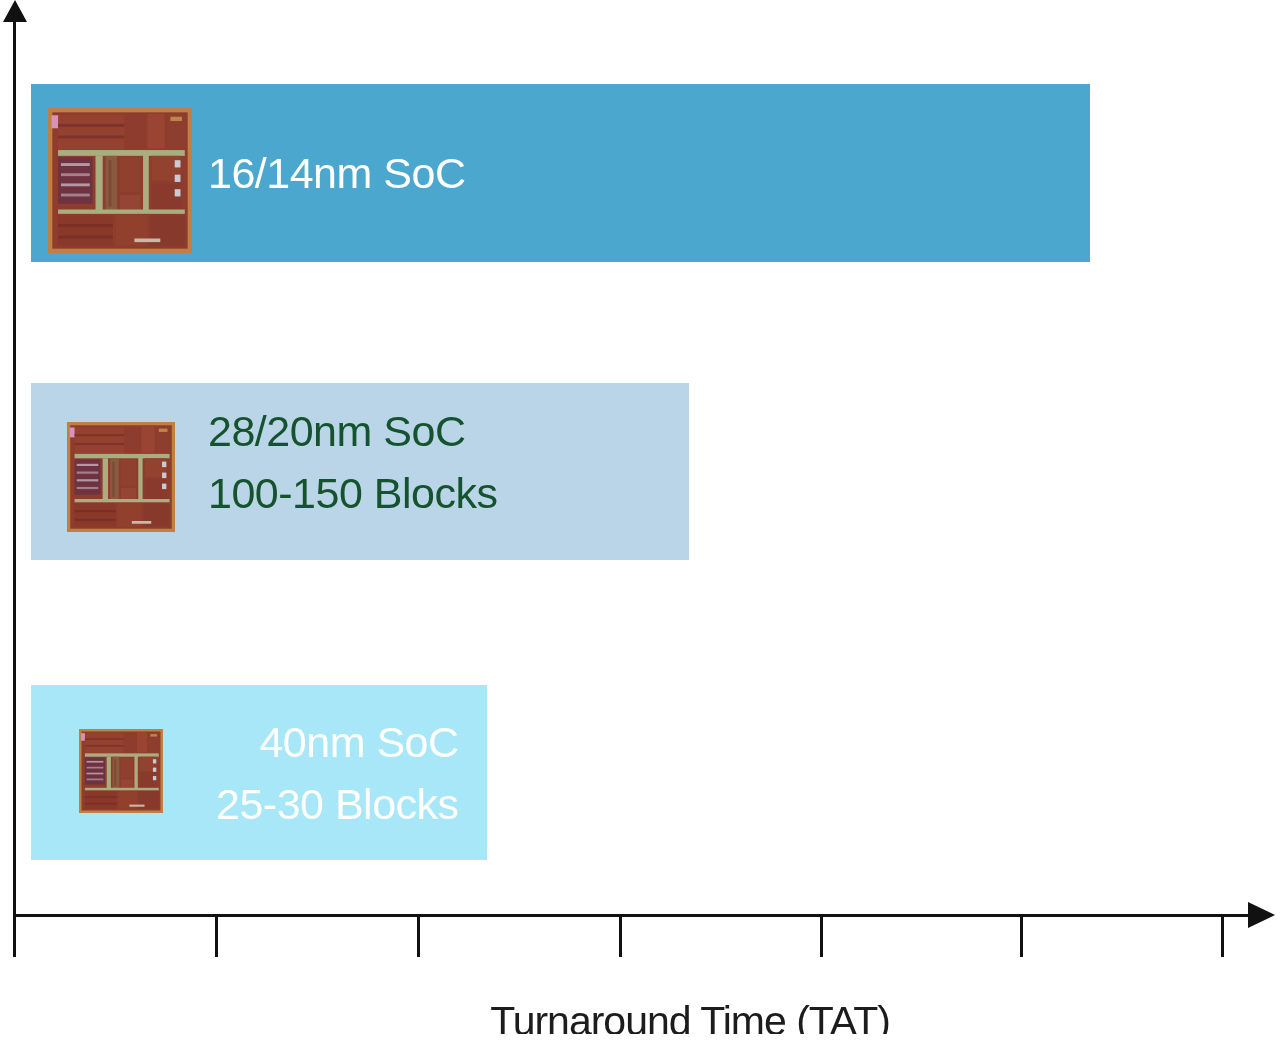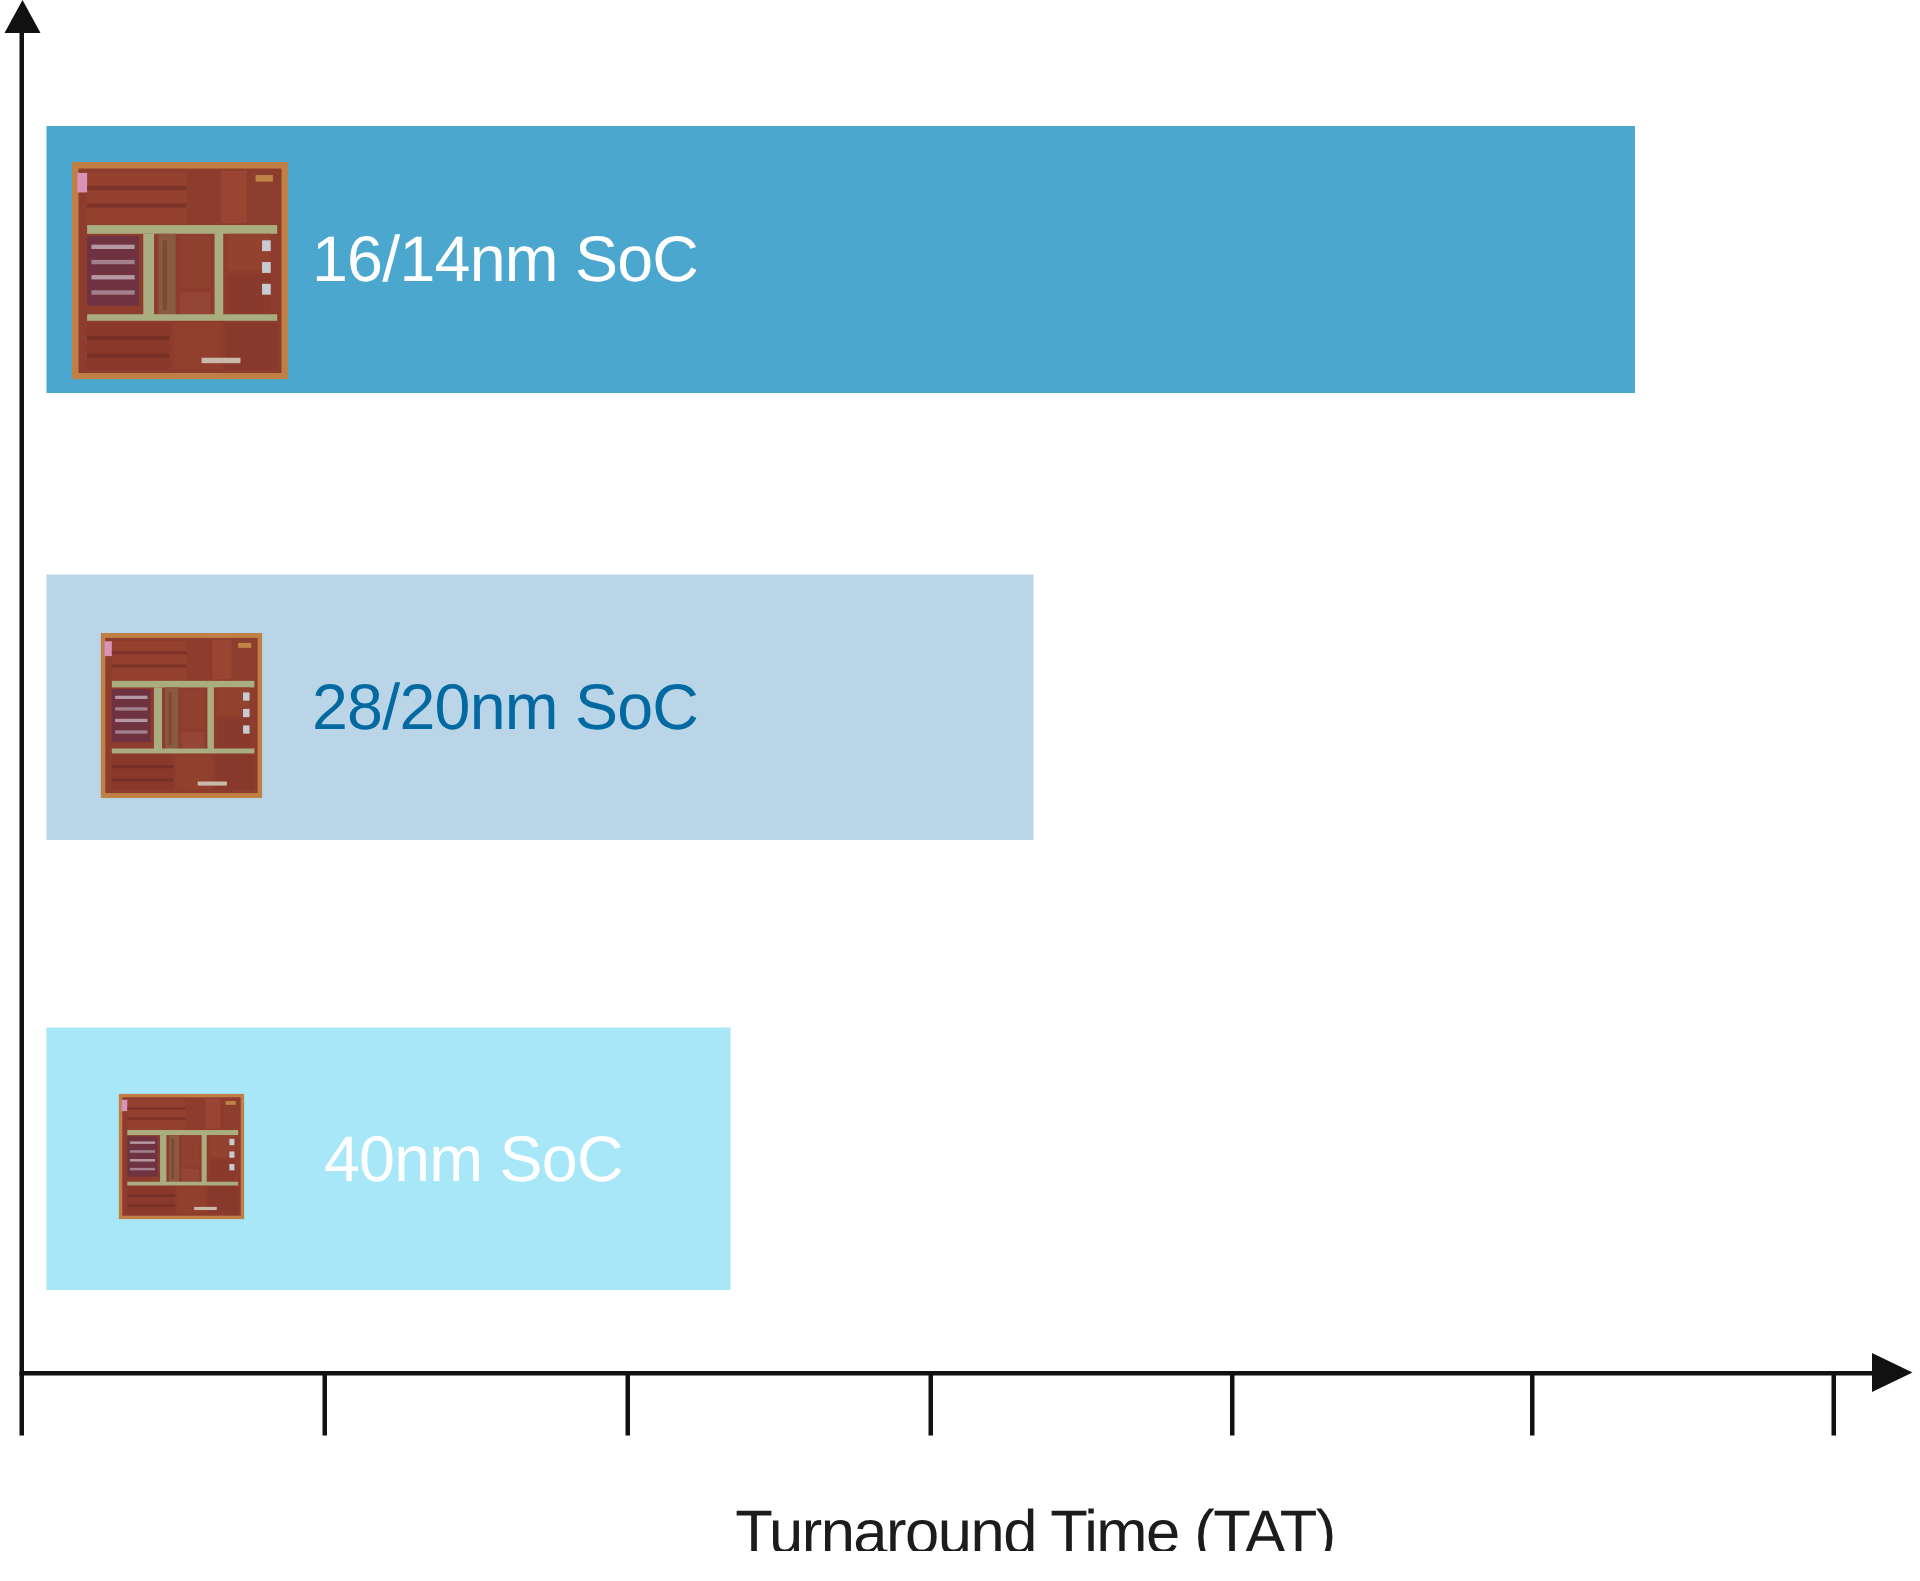--- a/index.html
+++ b/index.html
@@ -105,31 +105,33 @@
       <div>16/14nm SoC</div>
     </div>
   </div>
 
   <div>
     <div class="arrow-body" style="left: 31px; top: 383px; width: 658px; height: 177px; background-color: rgb(186, 213, 232);"></div>
     <div class="arrow-head" style="left: 689px; top: 342px; border-left-color: rgb(186, 213, 232);"></div>
     <svg class="die" style="left:67px;top:422px;" width="108" height="110">
       <use href="#die-symbol" width="108" height="110"></use>
     </svg>
-    <div class="arrow-label" style="left: 208px; top: 383px; height: 177px; color: #0369a1;">
+    <div class="arrow-label" style="left: 208px; top: 373px; height: 177px; color: #14532d;">
       <div>28/20nm SoC</div>
+      <div>100-150 Blocks</div>
     </div>
   </div>
 
   <div>
     <div class="arrow-body" style="left: 31px; top: 685px; width: 456px; height: 175px; background-color: rgb(167, 231, 248);"></div>
     <div class="arrow-head" style="left: 487px; top: 642px; border-left-color: rgb(167, 231, 248);"></div>
     <svg class="die" style="left:79px;top:729px;" width="84" height="84">
       <use href="#die-symbol" width="84" height="84"></use>
     </svg>
     <div class="arrow-label" style="left: 216px; top: 685px; height: 175px; color: rgb(255, 255, 255); text-align: right;">
       <div>40nm SoC</div>
+      <div>25-30 Blocks</div>
     </div>
   </div>
 
   <div class="x-axis-title" style="color: rgb(28, 28, 28);">Turnaround Time (TAT)</div>
 
 </div>
 
 </body></html>

